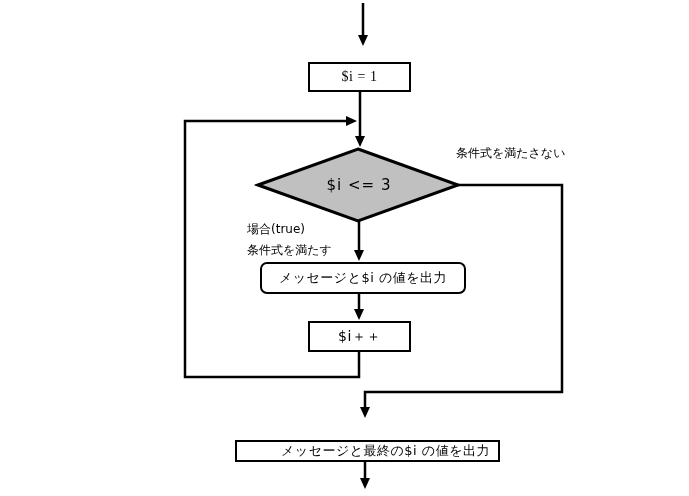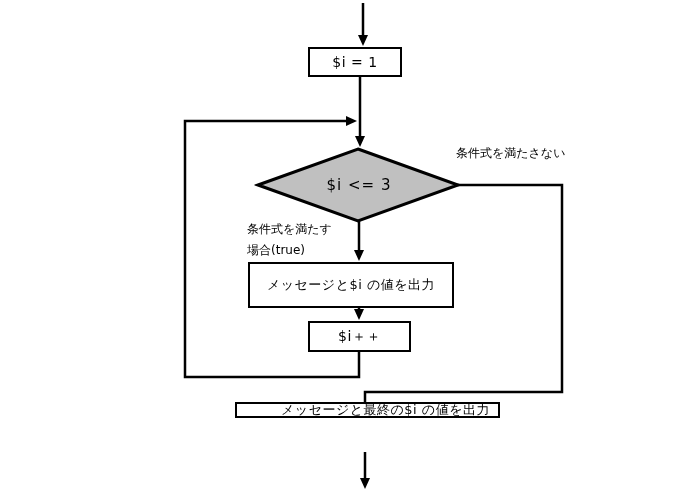--- a/index.html
+++ b/index.html
@@ -67,32 +67,32 @@
       <polygon points="357,121 346,116 346,126"></polygon>
       <polygon points="359,261 354,250 364,250"></polygon>
       <polygon points="359,320 354,309 364,309"></polygon>
       <polygon points="365,418 360,407 370,407"></polygon>
       <polygon points="365,489 360,478 370,478"></polygon>
     </g>
 
     <polygon points="358,149 458,185 358,221 258,185" stroke="#000000" stroke-width="3" fill="#c0c0c0"></polygon>
   </svg>
 
-  <div class="node mono-ish" style="left:308px; top:47px; width:94px; height:30px;">$i = 1</div>
+  <div class="node mono-ish" style="left:308px; top:62px; width:103px; height:30px;font-family:Liberation Serif, serif;">$i = 1</div>
 
   <div class="diamond-label" style="left:299px; top:171px; width:120px; height:28px;">$i &lt;= 3</div>
 
-  <div class="node" style="left:248px; top:262px; width:206px; height:46px;">メッセージと$i の値を出力</div>
+  <div class="node" style="left:260px; top:262px; width:206px; height:32px;border-radius:7px;">メッセージと$i の値を出力</div>
 
   <div class="node mono-ish" style="left:308px; top:321px; width:103px; height:31px;">$i＋＋</div>
 
-  <div class="node" style="left:235px; top:402px; width:265px; height:16px;padding-left:36px;">メッセージと最終の$i の値を出力</div>
+  <div class="node" style="left:235px; top:440px; width:265px; height:22px;padding-left:36px;">メッセージと最終の$i の値を出力</div>
 
   <div class="branch-label" style="left:247px; top:207px;">
+    <div>場合(true)</div>
     <div>条件式を満たす</div>
-    <div>場合(true)</div>
   </div>
 
   <div class="branch-label" style="left:456px; top:131px;">
     <div>条件式を満たさない</div>
   </div>
 
 </div>
 
 </body></html>

